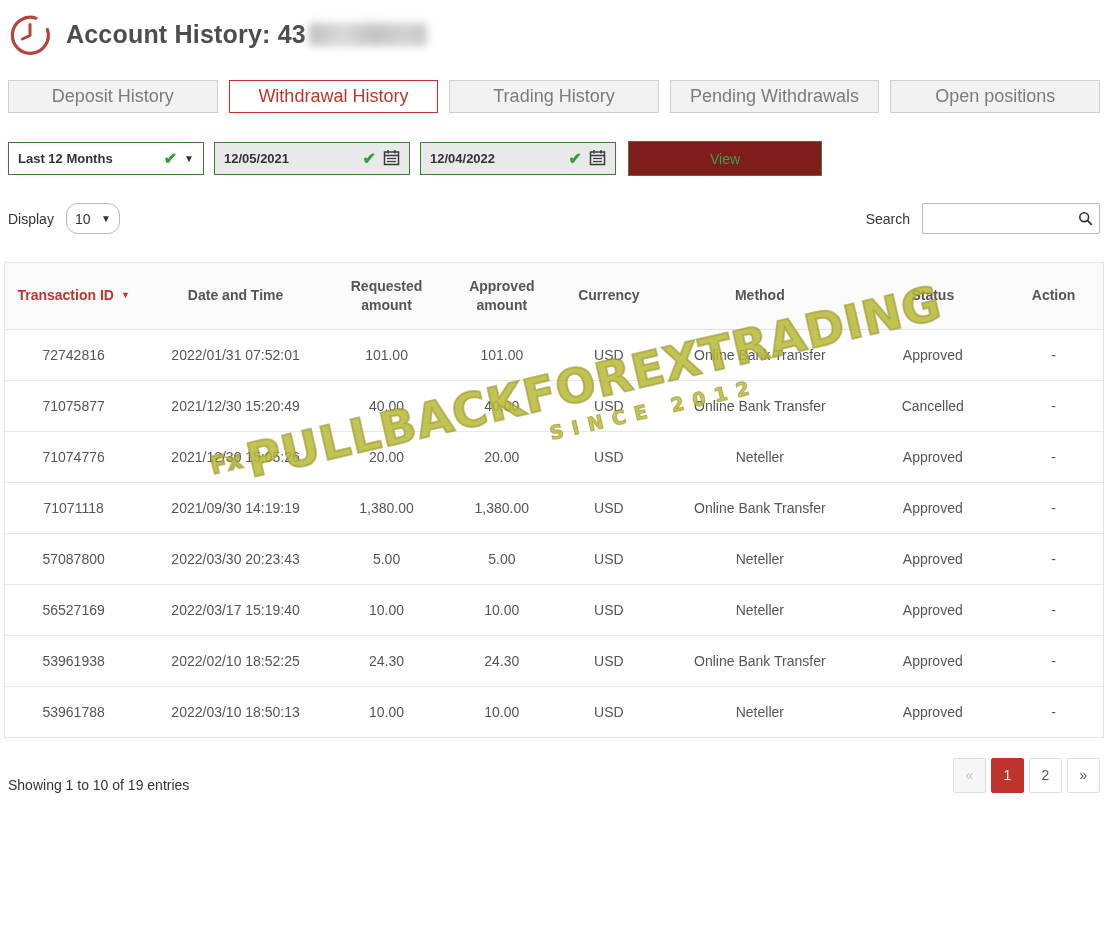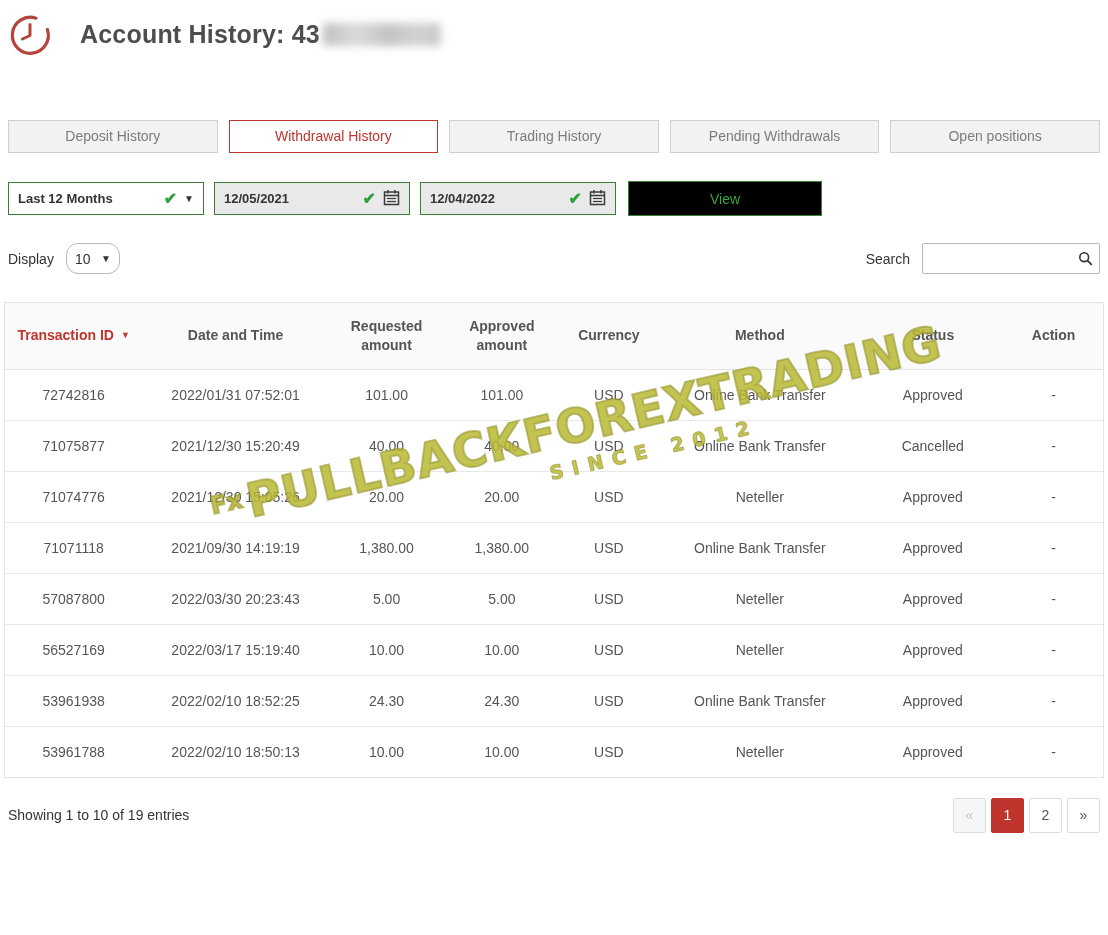--- a/index.html
+++ b/index.html
@@ -11,43 +11,43 @@
   *{box-sizing:border-box;}
   html,body{margin:0;padding:0;background:#fff;}
   body{
     width:1108px;min-height:935px;
     font-family:"Liberation Sans", sans-serif;
     color:#555;
   }
   .page{width:1108px;min-height:935px;position:relative;background:#fff;overflow:hidden;}
 
   
-  .titlebar{display:flex;gap:28px;padding:12px 10px 8px 8px;}
+  .titlebar{display:flex;gap:14px;padding:12px 10px 8px 8px;}
   .logo{width:44px;height:44px;display:inline-flex;align-items:center;justify-content:center;}
   h1{font-size:25px;color:#4d4d4d;margin:0;font-weight:bold;display:flex;align-items:center;letter-spacing:.2px;}
   .redacted{display:inline-block;width:118px;height:23px;margin-left:3px;border-radius:3px;
     background:linear-gradient(90deg,#bfbfbf,#dadada 28%,#c3c3c3 55%,#d2d2d2 80%,#c8c8c8);
     filter:blur(4px);}
 
   
   .tabs{display:flex;gap:11px;padding:16px 8px 0;}
-  .tab{flex:1;height:33px;line-height:31px;text-align:center;font-size:14px;color:#7b7b7b;
-    background:#f2f2f2;border:1px solid #cfcfcf;cursor:pointer;white-space:nowrap;margin-top:40px;}
+  .tab{flex:1;height:33px;line-height:31px;text-align:center;font-size:18px;color:#7b7b7b;
+    background:#f2f2f2;border:1px solid #cfcfcf;cursor:pointer;white-space:nowrap;}
   .tab.active{background:#fff;color:var(--accent-red);border:1px solid var(--accent-red);font-weight:400;}
 
   
   .filters{display:flex;gap:10px;padding:28px 8px 0;align-items:center;}
   .filter{height:33px;display:flex;align-items:center;justify-content:space-between;
     border:1px solid var(--border-green);padding:0 9px;font-size:13px;font-weight:bold;color:#333;gap:7px;}
   .filter .icons{display:flex;align-items:center;gap:7px;}
   .period{width:196px;background:#fff;cursor:pointer;}
   .date{width:196px;background:#e9e9e9;cursor:pointer;}
   .check{color:var(--accent-green);font-weight:bold;font-size:16px;line-height:1;}
   .caret{color:#333;font-size:10px;line-height:1;}
-  .view-btn{width:194px;height:35px;border:1px solid var(--border-green);background:#000000;
+  .view-btn{width:194px;height:35px;border:1px solid var(--border-green);background:#7f1d1d;
     color:#3aa441;font-size:14px;cursor:pointer;margin-left:2px;font-family:inherit;}
 
   
   .controls{display:flex;justify-content:space-between;align-items:center;padding:27px 8px 0;}
   .display-group,.search-group{display:flex;align-items:center;gap:12px;font-size:14px;color:#333;}
   .select{border:1px solid #b9b9b9;border-radius:12px;height:31px;width:54px;display:flex;align-items:center;
     justify-content:space-between;padding:0 8px;font-size:14px;color:#333;cursor:pointer;background:#fff;}
   .search-box{position:relative;}
   .search-box input{width:178px;height:31px;border:1px solid #b9b9b9;border-radius:2px;
     padding:0 28px 0 8px;font-size:14px;font-family:inherit;color:#333;outline:none;}
@@ -69,21 +69,21 @@
   .wm-main{font-family:"DejaVu Sans", sans-serif;font-size:47px;font-weight:800;letter-spacing:1px;
     white-space:nowrap;color:rgba(240,240,70,.48);
     -webkit-text-stroke:2px rgba(148,148,42,.6);
     text-shadow:0 0 1px rgba(120,120,30,.8);}
   .wm-fx{font-size:24px;font-weight:800;margin-right:5px;vertical-align:12px;letter-spacing:0;}
   .wm-sub{font-family:"DejaVu Sans", sans-serif;font-size:19px;font-weight:700;letter-spacing:9px;
     color:rgba(240,240,70,.5);-webkit-text-stroke:1px rgba(148,148,42,.65);
     text-shadow:0 0 1px rgba(120,120,30,.8);margin-left:338px;margin-top:2px;white-space:nowrap;}
 
   
-  .footer{display:flex;justify-content:space-between;align-items:center;padding:20px 8px 16px;font-size:14px;color:#333;}
+  .footer{display:flex;justify-content:space-between;align-items:flex-end;padding:20px 8px 16px;font-size:14px;color:#333;}
   .pagination{display:flex;gap:5px;}
   .page-btn{min-width:33px;height:35px;line-height:33px;text-align:center;border:1px solid #ddd;
     color:#555;font-size:14px;background:#fff;border-radius:2px;cursor:pointer;padding:0 7px;
     text-decoration:none;display:inline-block;}
   .page-btn.disabled{background:#f6f6f6;color:#c3c3c3;cursor:default;}
   .page-btn.current{background:var(--accent-red);border-color:var(--accent-red);color:#fff;}
 </style>
 </head>
 <body>
 
@@ -267,21 +267,21 @@
             <td>2022/02/10 18:52:25</td>
             <td>24.30</td>
             <td>24.30</td>
             <td>USD</td>
             <td>Online Bank Transfer</td>
             <td>Approved</td>
             <td>-</td>
           </tr>
           <tr>
             <td>53961788</td>
-            <td>2022/02/10 18:50:13</td>
+            <td>2022/03/10 18:50:13</td>
             <td>10.00</td>
             <td>10.00</td>
             <td>USD</td>
             <td>Neteller</td>
             <td>Approved</td>
             <td>-</td>
           </tr>
         </tbody>
     </table>
 

